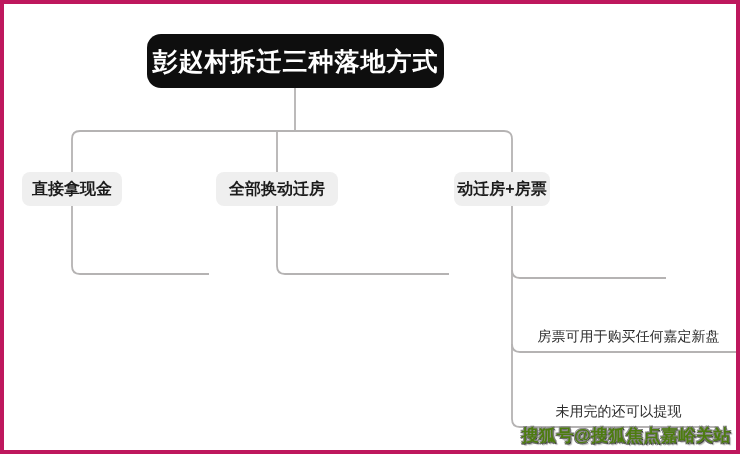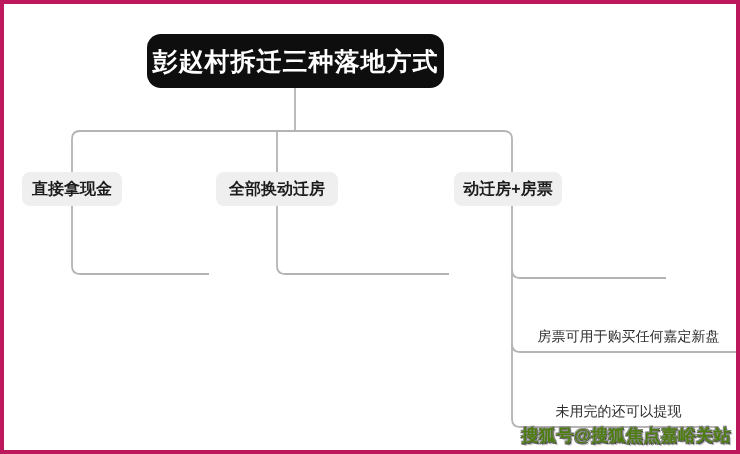--- a/index.html
+++ b/index.html
@@ -14,21 +14,21 @@
     left:143px;top:30px;width:297px;height:54px;
     background:#0e0e0e;border-radius:14px;color:#ffffff;
     font-size:25px;font-weight:700;letter-spacing:1px;
   }
   .branch{
     top:168px;height:34px;background:#efefef;border-radius:8px;
     color:#1c1c1c;font-size:16px;font-weight:600;
   }
   .branch.b1{left:18px;width:100px;}
   .branch.b2{left:212px;width:122px;text-align:center;}
-  .branch.b3{left:450px;width:108px;}
+  .branch.b3{left:450px;width:96px;}
   .leaf{
     position:absolute;height:20px;line-height:20px;text-align:center;
     color:#2b2b2b;font-size:14px;white-space:nowrap;
   }
   .leaf.l1{left:76px;top:244px;width:129px;}
   .leaf.l2{left:281px;top:244px;width:164px;}
   .leaf.l3a{left:516px;top:248px;width:146px;}
   .leaf.l3b{left:516px;top:322px;width:217px;}
   .leaf.l3c{left:516px;top:397px;width:197px;}
   .watermark{

